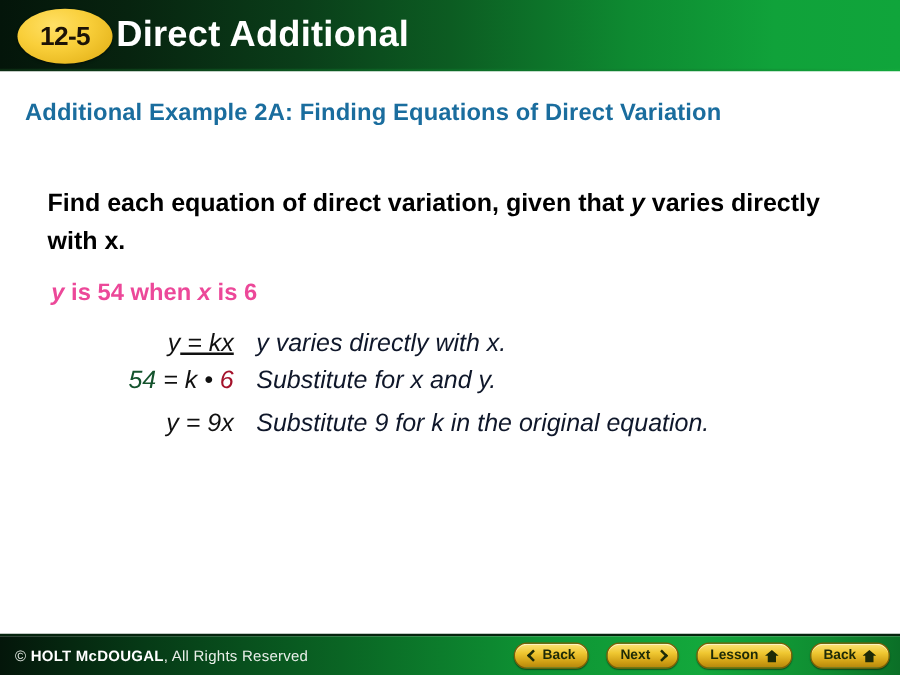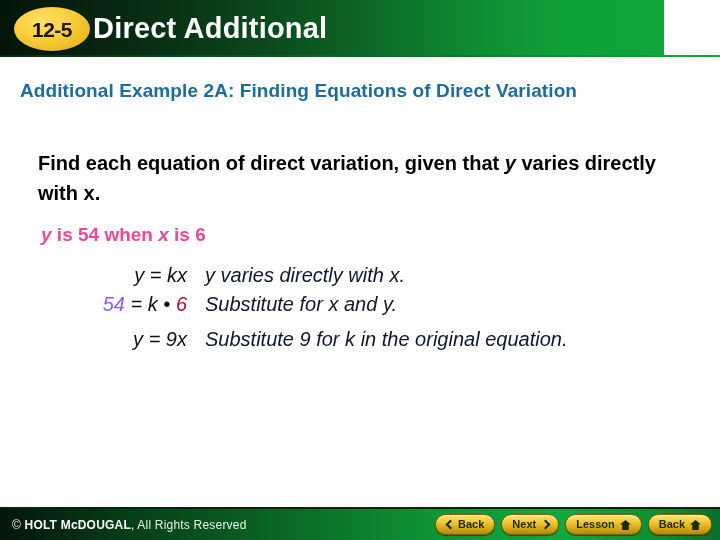--- a/index.html
+++ b/index.html
@@ -11,21 +11,21 @@
   }
   #slide {
     position:relative;
     width:720px; height:540px;
     background:#ffffff;
   }
 
   
   .header {
     position:absolute; left:0; top:0;
-    width:664px; height:56px;
+    width:720px; height:56px;
     background:linear-gradient(to right,
         #04150a 0%, #07230f 14%, #0a3d19 33%,
         #0c5c22 50%, #0e8a31 70%, #10a23a 86%, #10a53b 100%);
     overflow:hidden;
   }
   .header-line {
     position:absolute; left:0; top:55px;
     width:720px; height:2px;
     background:linear-gradient(to right,#0b2a12 0%,#0d6a27 50%,#12a83c 100%);
   }
@@ -125,21 +125,21 @@
     position:absolute; left:12px; top:518px;
     font-size:12px; color:#e9efe9;
     letter-spacing:.2px;
     line-height:14px;
     white-space:nowrap;
   }
   .copyright b { font-weight:bold; color:#ffffff; }
 
   .navbar {
     position:absolute; right:8px; top:514px;
-    display:flex; gap:6px; align-items:center;
+    display:flex; gap:14px; align-items:center;
   }
   .navbtn {
     height:21px;
     border-radius:11px;
     background:linear-gradient(to bottom,#fbe477 0%,#f0c832 38%,#cf9e13 78%,#b4870c 100%);
     border:1px solid #7d5e06;
     box-shadow:inset 0 1px 0 rgba(255,255,255,.55), 0 1px 1px rgba(0,0,0,.45);
     display:flex; align-items:center; justify-content:center;
     gap:5px;
     padding:0 10px;
@@ -187,28 +187,28 @@
   </div>
 
   <div class="given">
     <em>y</em><span> is 54 when </span><em>x</em><span> is 6</span>
   </div>
 
   <div class="work">
 
     <div class="work-row row-gap1">
       <div class="eq-cell">
-        <span><span style="color: rgb(17, 17, 17);">y</span><span style="color: rgb(17, 17, 17);"> = kx</span></span>
+        <span><span style="color: rgb(17, 17, 17);">y</span><span style="color: rgb(17, 17, 17); text-decoration: underline;"> = kx</span></span>
       </div>
       <div class="desc-cell">y varies directly with x.</div>
     </div>
 
     <div class="work-row row-gap1">
       <div class="eq-cell">
-        <span><span style="color: #8b5cf6;">54</span><span style="color: rgb(17, 17, 17);"> = k • </span><span style="color: rgb(164, 17, 42);">6</span></span>
+        <span><span style="color: #14532d;">54</span><span style="color: rgb(17, 17, 17);"> = k • </span><span style="color: rgb(164, 17, 42);">6</span></span>
       </div>
       <div class="desc-cell">Substitute for x and y.</div>
     </div>
 
 
     <div class="work-row row-gap3">
       <div class="eq-cell">
         <span><span style="color: rgb(17, 17, 17);">y = 9x</span></span>
       </div>
       <div class="desc-cell">Substitute 9 for k in the original equation.</div>

